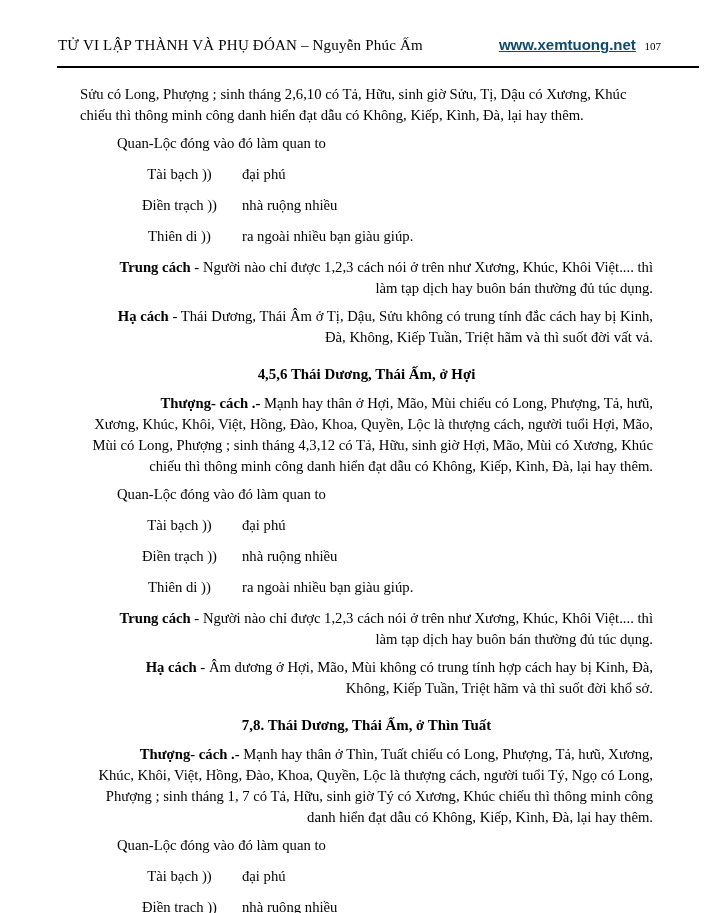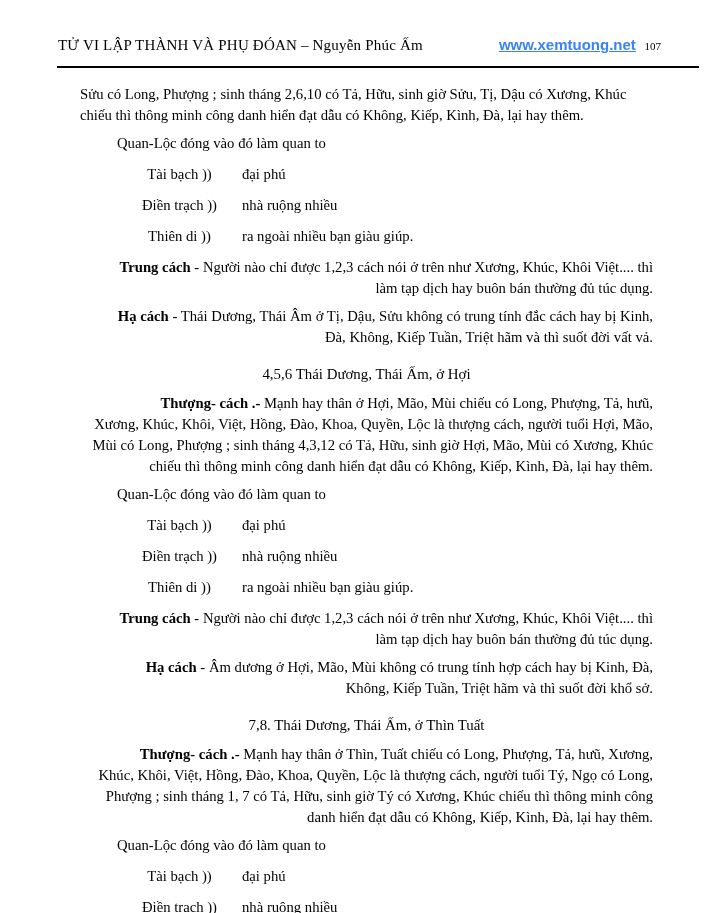--- a/index.html
+++ b/index.html
@@ -22,21 +22,21 @@
   }
   .header-title {
     font-size: 15px;
     letter-spacing: 0.2px;
     white-space: nowrap;
   }
   .header-right { white-space: nowrap; }
   .site-link {
     font-family: "Liberation Sans", "DejaVu Sans", sans-serif;
     font-weight: bold;
-    color: #3b82f6;
+    color: #0c4a6e;
     text-decoration: underline;
     font-size: 15px;
     margin-top: 24px;
   }
   .page-number { font-size: 11px; margin-left: 5px; }
   .header-rule {
     border: none;
     border-top: 2px solid #000000;
     margin: 12px 6px 0 57px;
   }
@@ -46,21 +46,21 @@
   }
   .para { margin: 0 0 7px 0; text-align: left; }
   .para.first-line-indent { text-indent: 37px; text-align: right; }
   .lead { font-weight: bold; }
   .indent-line { margin: 0 0 10px 0; padding-left: 37px; }
   .row { display: flex; margin: 0 0 10px 0; padding-left: 37px; }
   .row-label { width: 125px; flex: 0 0 auto; text-align: center; }
   .row-value { flex: 1; }
   .section-heading {
     text-align: center;
-    font-weight: normal;
+    font-weight: bold;
     margin: 16px 0 8px 0;
     font-size: 14.9px;
   }
 </style>
 </head>
 <body>
 
 <div class="page">
 
   <div class="header">

